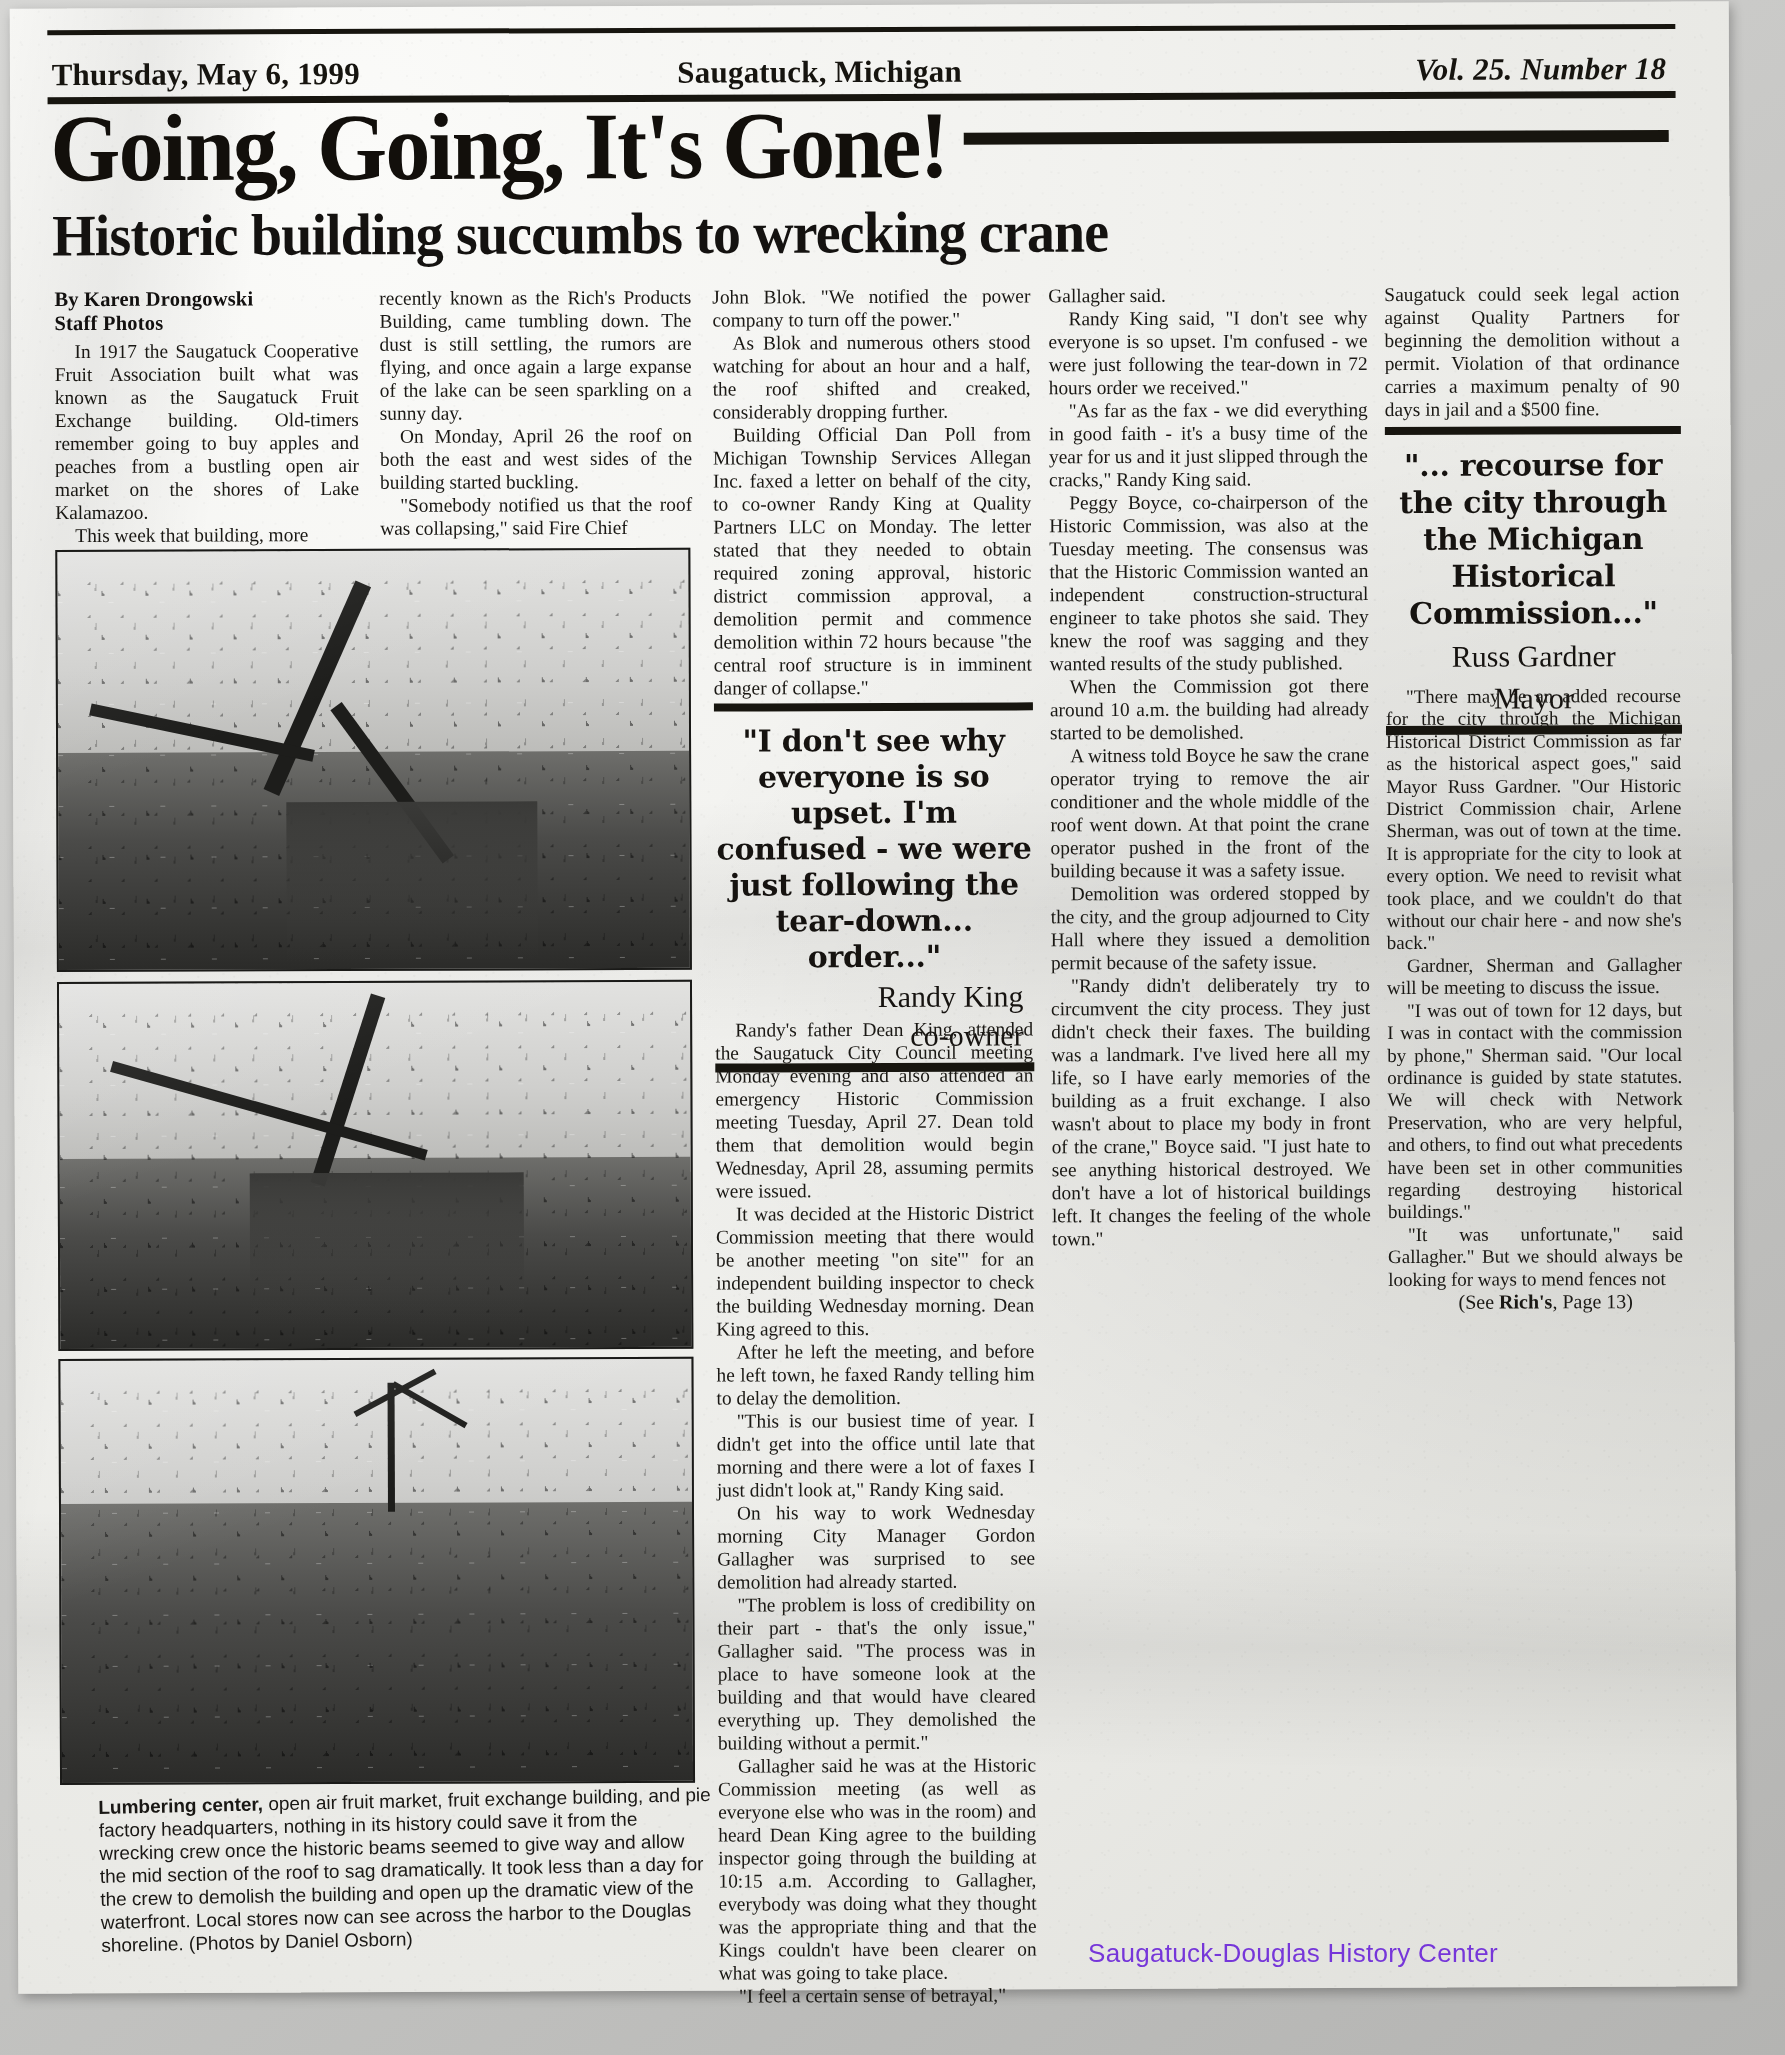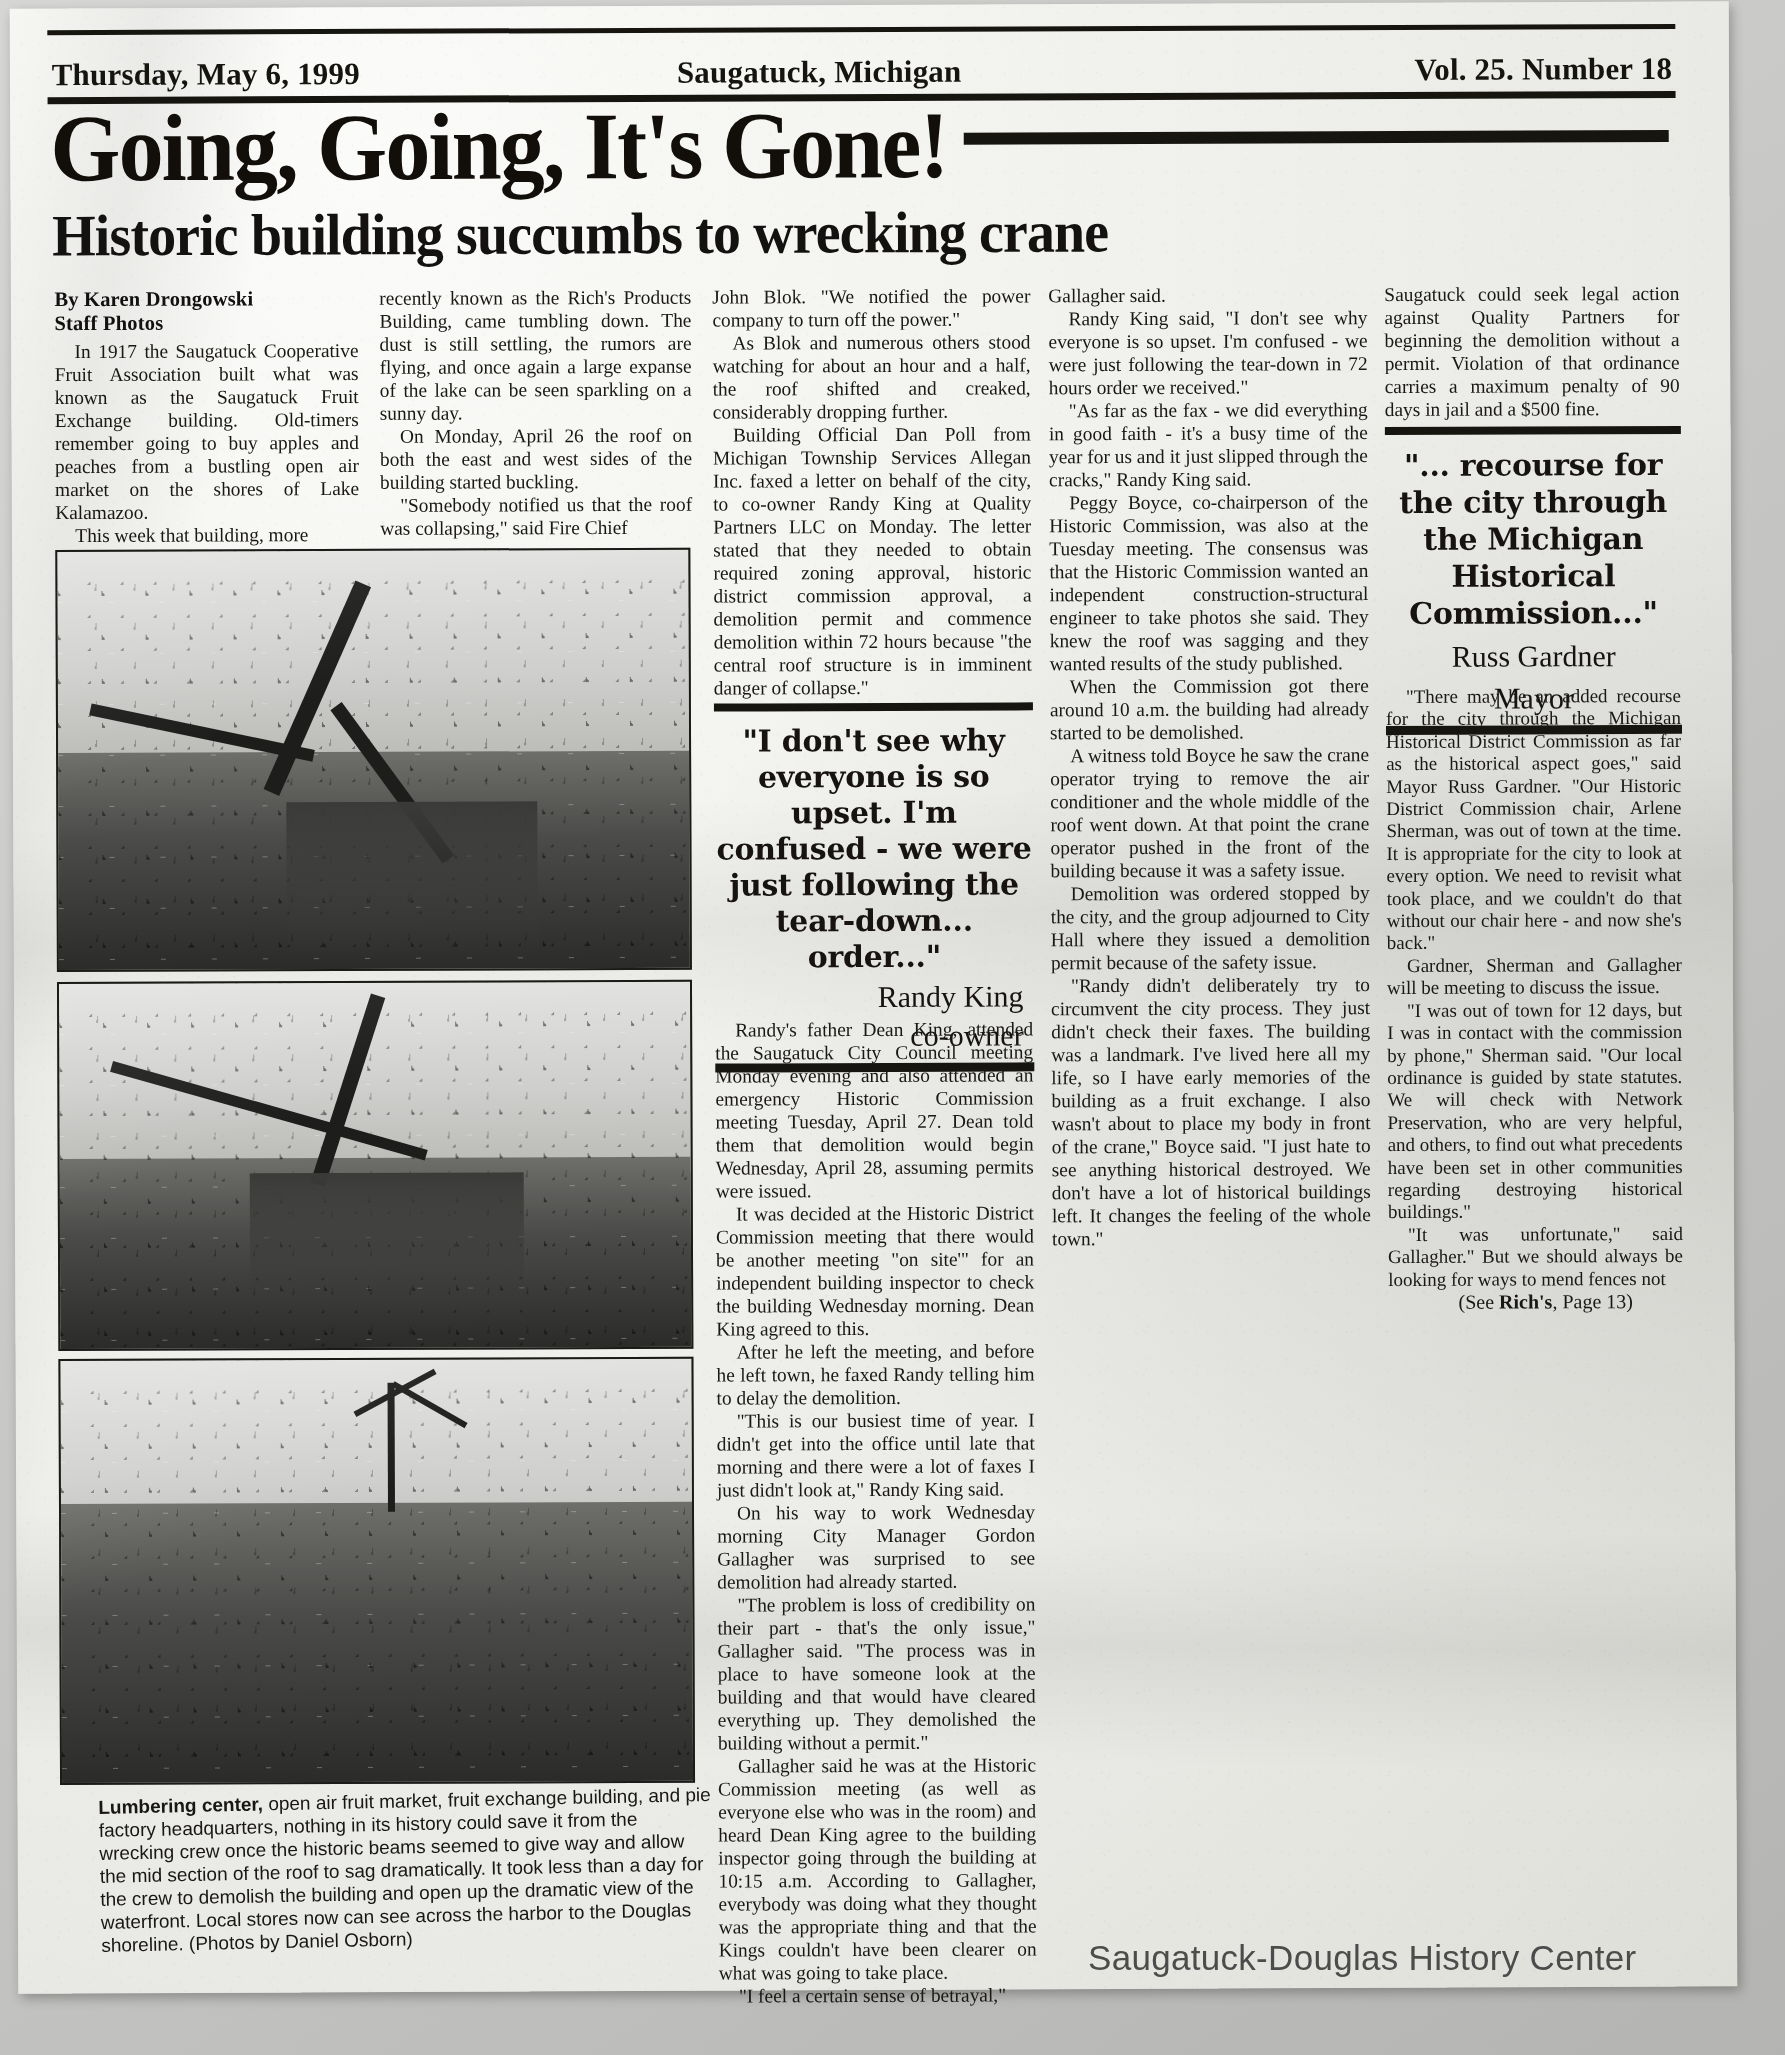--- a/index.html
+++ b/index.html
@@ -78,21 +78,21 @@
   .mast-item {
     font-family: "Liberation Serif", serif;
     font-weight: bold;
     font-size: 31px;
     letter-spacing: 0.2px;
     color: #16140f;
     white-space: nowrap;
   }
   #mast-date { margin-left: 4.6px; }
   #mast-place { position: relative; left: -68px; }
-  #mast-vol { margin-right: 3px; }
+  #mast-vol { margin-right: 9px; font-style: italic; }
 
   .rule-mast {
     position: absolute; left: 10.6px; top: 79px;
     width: 1628px; height: 6.8px;
     background: #17150f;
   }
 
   
   #headline-row {
     position: absolute; left: 13.7px; top: 90px;
@@ -266,23 +266,23 @@
     margin-top: 9px;
     font-size: 20px;
   }
   .jumpline b { font-weight: bold; }
 
   
   #watermark {
     position: absolute;
     left: 1088px; top: 1938px;
     font-family: "Liberation Sans", sans-serif;
-    font-size: 35px;
+    font-size: 26px;
     letter-spacing: 0.3px;
-    color: #404040;
+    color: #6d28d9;
     white-space: nowrap;
     opacity: .92;
   }
 
   
   #ghost-text {
     position: absolute;
     left: 228px; top: 1976px;
     font-family: "Liberation Sans", sans-serif;
     font-size: 30px;

